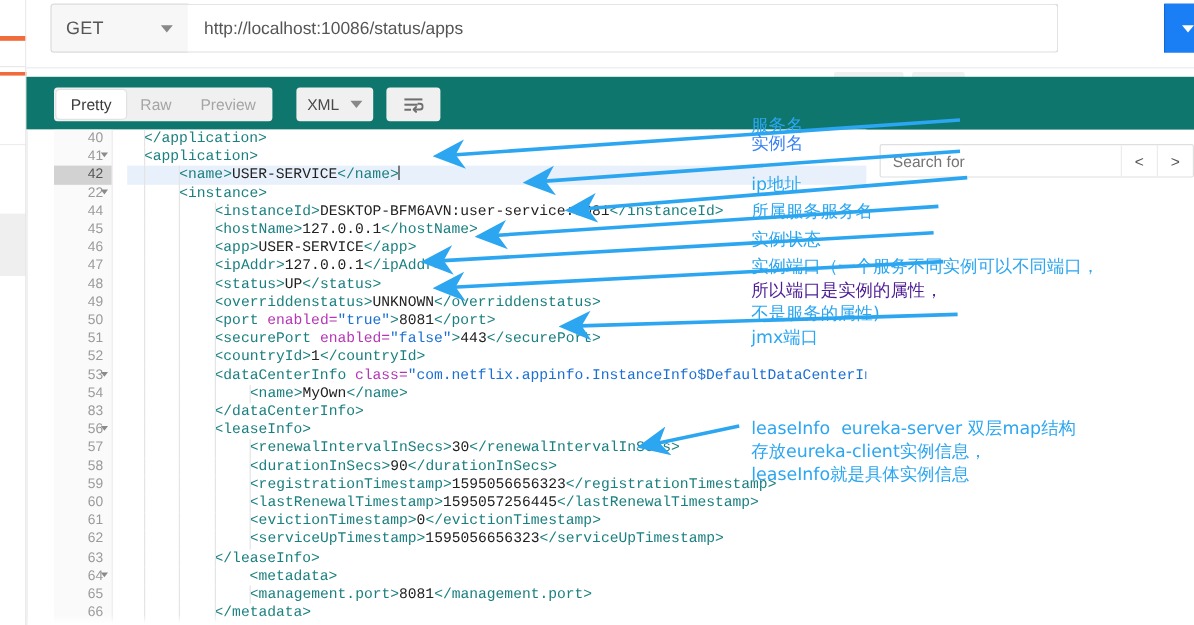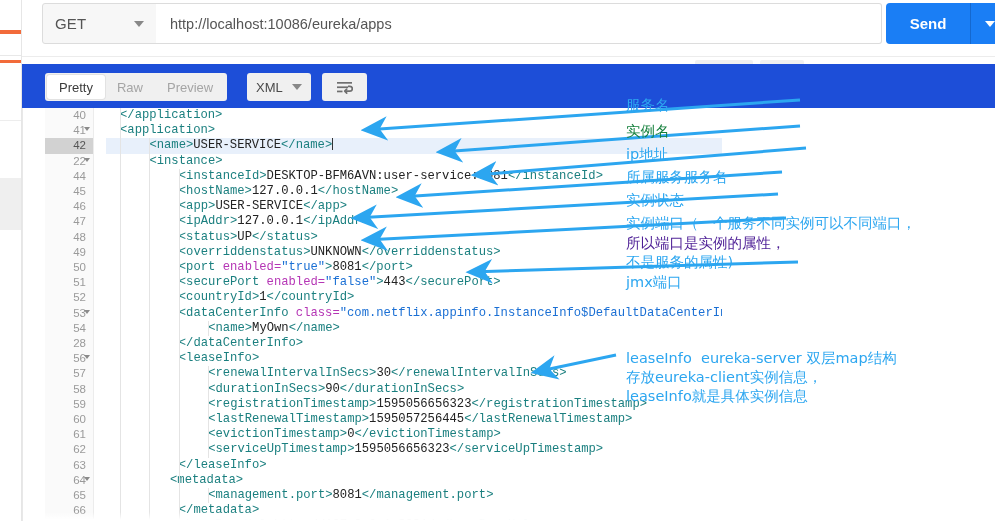--- a/index.html
+++ b/index.html
@@ -50,21 +50,21 @@
     border-left:1px solid #1468cf;
   }
   .caret-white { width:0;height:0;border-left:5px solid transparent;border-right:5px solid transparent;border-top:6px solid #fff; }
   .reqbar-sep { position:absolute; left:22px; top:56px; width:973px; height:1px; background:#ececec; }
 
   
   .ghost-a { position:absolute; left:695px; top:60px; width:58px; height:8px; background:#f0f0f0; border-radius:2px; }
   .ghost-b { position:absolute; left:760px; top:60px; width:44px; height:8px; background:#f0f0f0; border-radius:2px; }
 
   
-  .resp-toolbar { position:absolute; left:22px; top:64px; width:973px; height:44px; background:#1d4ed8; }
+  .resp-toolbar { position:absolute; left:22px; top:64px; width:973px; height:44px; background:#0f766e; }
   .seg-group {
     position:absolute; left:23px; top:9px; height:28px;
     background:#f0f0f0; border-radius:3px; display:flex; align-items:center; padding:0 2px;
   }
   .seg { height:24px; padding:0 12px; display:flex; align-items:center; font-size:13px; border-radius:3px; cursor:pointer; }
   .seg.active { background:#fff; color:#3b3b3b; box-shadow:0 0 0 1px #e2e2e2; }
   .seg.inactive { color:#a5a5a5; }
   .fmt-box {
     position:absolute; left:225px; top:9px; width:64px; height:28px;
     background:#f0f0f0; border-radius:3px; display:flex; align-items:center;
@@ -134,24 +134,21 @@
   <div class="rail-line2"></div>
   <div class="rail-blk"></div>
   <div class="rail-border"></div>
 
   <div class="reqbar">
     <div class="method-box">
       <span class="method-label">GET</span>
       <span class="caret-dark"></span>
     </div>
     <div class="url-box">
-      <span class="url-text">http://localhost:10086/eureka/apps</span>
-    </div>
-    <div class="send-btn">
-      <span>Send</span>
+      <span class="url-text">http://localhost:10086/status/apps</span>
     </div>
     <div class="send-split">
       <span class="caret-white"></span>
     </div>
 
   </div>
   <div class="reqbar-sep"></div>
   <div class="ghost-a"></div>
   <div class="ghost-b"></div>
 
@@ -169,50 +166,55 @@
       <svg width="17" height="15" viewBox="0 0 17 15">
         <rect x="1" y="2" width="15" height="1.7" fill="#6f6f6f"></rect>
         <rect x="1" y="6.4" width="11" height="1.7" fill="#6f6f6f"></rect>
         <path d="M12 6.4h1.9a2.4 2.4 0 0 1 0 4.8h-4.2" fill="none" stroke="#6f6f6f" stroke-width="1.7"></path>
         <path d="M10.7 9.2l-2 2 2 2" fill="none" stroke="#6f6f6f" stroke-width="1.7" stroke-linecap="round" stroke-linejoin="round"></path>
         <rect x="1" y="10.6" width="5.5" height="1.7" fill="#6f6f6f"></rect>
       </svg>
     </div>
   </div>
 
+  <div class="search-wrap">
+    <input class="search-input" type="text" placeholder="Search for" style="">
+    <div class="nav-btn">&lt;</div>
+    <div class="nav-btn">&gt;</div>
+  </div>
 
   <div class="code-panel">
     <div class="gutter"></div>
     <div class="gutter-edge"></div>
     <div class="code-rows" id="code-rows">
         <div class="crow" style="top: 0px; position: absolute;"><div class="ln">40</div><div class="ctext"><span class="ind-guide" style="left: 14px;"></span><span style="padding-left: 0px;"><span class="t-tag">&lt;/application&gt;</span></span></div></div>
         <div class="crow" style="top: 15.2px; position: absolute;"><div class="ln">41</div><div class="fold"></div><div class="ctext"><span class="ind-guide" style="left: 14px;"></span><span style="padding-left: 0px;"><span class="t-tag">&lt;application&gt;</span></span></div></div>
         <div class="crow hl-line" style="top: 30.4px; position: absolute;"><div class="ln">42</div><div class="ctext"><span class="ind-guide" style="left: 14px;"></span><span class="ind-guide" style="left: 43.4px;"></span><span style="padding-left: 29.4px;"><span class="t-tag">&lt;name&gt;</span><span class="t-txt">USER-SERVICE</span><span class="t-tag">&lt;/name&gt;</span><span class="caretbar"></span></span></div></div>
         <div class="crow" style="top: 45.6px; position: absolute;"><div class="ln">22</div><div class="fold"></div><div class="ctext"><span class="ind-guide" style="left: 14px;"></span><span class="ind-guide" style="left: 43.4px;"></span><span style="padding-left: 29.4px;"><span class="t-tag">&lt;instance&gt;</span></span></div></div>
         <div class="crow" style="top: 60.8px; position: absolute;"><div class="ln">44</div><div class="ctext"><span class="ind-guide" style="left: 14px;"></span><span class="ind-guide" style="left: 43.4px;"></span><span class="ind-guide" style="left: 72.8px;"></span><span style="padding-left: 58.8px;"><span class="t-tag">&lt;instanceId&gt;</span><span class="t-txt">DESKTOP-BFM6AVN:user-service:8081</span><span class="t-tag">&lt;/instanceId&gt;</span></span></div></div>
         <div class="crow" style="top: 76px; position: absolute;"><div class="ln">45</div><div class="ctext"><span class="ind-guide" style="left: 14px;"></span><span class="ind-guide" style="left: 43.4px;"></span><span class="ind-guide" style="left: 72.8px;"></span><span style="padding-left: 58.8px;"><span class="t-tag">&lt;hostName&gt;</span><span class="t-txt">127.0.0.1</span><span class="t-tag">&lt;/hostName&gt;</span></span></div></div>
         <div class="crow" style="top: 91.2px; position: absolute;"><div class="ln">46</div><div class="ctext"><span class="ind-guide" style="left: 14px;"></span><span class="ind-guide" style="left: 43.4px;"></span><span class="ind-guide" style="left: 72.8px;"></span><span style="padding-left: 58.8px;"><span class="t-tag">&lt;app&gt;</span><span class="t-txt">USER-SERVICE</span><span class="t-tag">&lt;/app&gt;</span></span></div></div>
         <div class="crow" style="top: 106.4px; position: absolute;"><div class="ln">47</div><div class="ctext"><span class="ind-guide" style="left: 14px;"></span><span class="ind-guide" style="left: 43.4px;"></span><span class="ind-guide" style="left: 72.8px;"></span><span style="padding-left: 58.8px;"><span class="t-tag">&lt;ipAddr&gt;</span><span class="t-txt">127.0.0.1</span><span class="t-tag">&lt;/ipAddr&gt;</span></span></div></div>
         <div class="crow" style="top: 121.6px; position: absolute;"><div class="ln">48</div><div class="ctext"><span class="ind-guide" style="left: 14px;"></span><span class="ind-guide" style="left: 43.4px;"></span><span class="ind-guide" style="left: 72.8px;"></span><span style="padding-left: 58.8px;"><span class="t-tag">&lt;status&gt;</span><span class="t-txt">UP</span><span class="t-tag">&lt;/status&gt;</span></span></div></div>
         <div class="crow" style="top: 136.8px; position: absolute;"><div class="ln">49</div><div class="ctext"><span class="ind-guide" style="left: 14px;"></span><span class="ind-guide" style="left: 43.4px;"></span><span class="ind-guide" style="left: 72.8px;"></span><span style="padding-left: 58.8px;"><span class="t-tag">&lt;overriddenstatus&gt;</span><span class="t-txt">UNKNOWN</span><span class="t-tag">&lt;/overriddenstatus&gt;</span></span></div></div>
         <div class="crow" style="top: 152px; position: absolute;"><div class="ln">50</div><div class="ctext"><span class="ind-guide" style="left: 14px;"></span><span class="ind-guide" style="left: 43.4px;"></span><span class="ind-guide" style="left: 72.8px;"></span><span style="padding-left: 58.8px;"><span class="t-tag">&lt;port </span><span class="t-attr">enabled=</span><span class="t-val">"true"</span><span class="t-tag">&gt;</span><span class="t-txt">8081</span><span class="t-tag">&lt;/port&gt;</span></span></div></div>
         <div class="crow" style="top: 167.2px; position: absolute;"><div class="ln">51</div><div class="ctext"><span class="ind-guide" style="left: 14px;"></span><span class="ind-guide" style="left: 43.4px;"></span><span class="ind-guide" style="left: 72.8px;"></span><span style="padding-left: 58.8px;"><span class="t-tag">&lt;securePort </span><span class="t-attr">enabled=</span><span class="t-val">"false"</span><span class="t-tag">&gt;</span><span class="t-txt">443</span><span class="t-tag">&lt;/securePort&gt;</span></span></div></div>
         <div class="crow" style="top: 182.4px; position: absolute;"><div class="ln">52</div><div class="ctext"><span class="ind-guide" style="left: 14px;"></span><span class="ind-guide" style="left: 43.4px;"></span><span class="ind-guide" style="left: 72.8px;"></span><span style="padding-left: 58.8px;"><span class="t-tag">&lt;countryId&gt;</span><span class="t-txt">1</span><span class="t-tag">&lt;/countryId&gt;</span></span></div></div>
         <div class="crow" style="top: 197.6px; position: absolute;"><div class="ln">53</div><div class="fold"></div><div class="ctext"><span class="ind-guide" style="left: 14px;"></span><span class="ind-guide" style="left: 43.4px;"></span><span class="ind-guide" style="left: 72.8px;"></span><span style="padding-left: 58.8px;"><span class="t-tag">&lt;dataCenterInfo </span><span class="t-attr">class=</span><span class="t-val">"com.netflix.appinfo.InstanceInfo$DefaultDataCenterInfo"</span></span></div></div>
         <div class="crow" style="top: 212.8px; position: absolute;"><div class="ln">54</div><div class="ctext"><span class="ind-guide" style="left: 14px;"></span><span class="ind-guide" style="left: 43.4px;"></span><span class="ind-guide" style="left: 72.8px;"></span><span class="ind-guide" style="left: 102.2px;"></span><span style="padding-left: 88.2px;"><span class="t-tag">&lt;name&gt;</span><span class="t-txt">MyOwn</span><span class="t-tag">&lt;/name&gt;</span></span></div></div>
-        <div class="crow" style="top: 228px; position: absolute;"><div class="ln">28</div><div class="ctext"><span class="ind-guide" style="left: 14px;"></span><span class="ind-guide" style="left: 43.4px;"></span><span class="ind-guide" style="left: 72.8px;"></span><span style="padding-left: 58.8px;"><span class="t-tag">&lt;/dataCenterInfo&gt;</span></span></div></div>
+        <div class="crow" style="top: 228px; position: absolute;"><div class="ln">83</div><div class="ctext"><span class="ind-guide" style="left: 14px;"></span><span class="ind-guide" style="left: 43.4px;"></span><span class="ind-guide" style="left: 72.8px;"></span><span style="padding-left: 58.8px;"><span class="t-tag">&lt;/dataCenterInfo&gt;</span></span></div></div>
         <div class="crow" style="top: 243.2px; position: absolute;"><div class="ln">56</div><div class="fold"></div><div class="ctext"><span class="ind-guide" style="left: 14px;"></span><span class="ind-guide" style="left: 43.4px;"></span><span class="ind-guide" style="left: 72.8px;"></span><span style="padding-left: 58.8px;"><span class="t-tag">&lt;leaseInfo&gt;</span></span></div></div>
         <div class="crow" style="top: 258.4px; position: absolute;"><div class="ln">57</div><div class="ctext"><span class="ind-guide" style="left: 14px;"></span><span class="ind-guide" style="left: 43.4px;"></span><span class="ind-guide" style="left: 72.8px;"></span><span class="ind-guide" style="left: 102.2px;"></span><span style="padding-left: 88.2px;"><span class="t-tag">&lt;renewalIntervalInSecs&gt;</span><span class="t-txt">30</span><span class="t-tag">&lt;/renewalIntervalInSecs&gt;</span></span></div></div>
         <div class="crow" style="top: 273.6px; position: absolute;"><div class="ln">58</div><div class="ctext"><span class="ind-guide" style="left: 14px;"></span><span class="ind-guide" style="left: 43.4px;"></span><span class="ind-guide" style="left: 72.8px;"></span><span class="ind-guide" style="left: 102.2px;"></span><span style="padding-left: 88.2px;"><span class="t-tag">&lt;durationInSecs&gt;</span><span class="t-txt">90</span><span class="t-tag">&lt;/durationInSecs&gt;</span></span></div></div>
         <div class="crow" style="top: 288.8px; position: absolute;"><div class="ln">59</div><div class="ctext"><span class="ind-guide" style="left: 14px;"></span><span class="ind-guide" style="left: 43.4px;"></span><span class="ind-guide" style="left: 72.8px;"></span><span class="ind-guide" style="left: 102.2px;"></span><span style="padding-left: 88.2px;"><span class="t-tag">&lt;registrationTimestamp&gt;</span><span class="t-txt">1595056656323</span><span class="t-tag">&lt;/registrationTimestamp&gt;</span></span></div></div>
         <div class="crow" style="top: 304px; position: absolute;"><div class="ln">60</div><div class="ctext"><span class="ind-guide" style="left: 14px;"></span><span class="ind-guide" style="left: 43.4px;"></span><span class="ind-guide" style="left: 72.8px;"></span><span class="ind-guide" style="left: 102.2px;"></span><span style="padding-left: 88.2px;"><span class="t-tag">&lt;lastRenewalTimestamp&gt;</span><span class="t-txt">1595057256445</span><span class="t-tag">&lt;/lastRenewalTimestamp&gt;</span></span></div></div>
         <div class="crow" style="top: 319.2px; position: absolute;"><div class="ln">61</div><div class="ctext"><span class="ind-guide" style="left: 14px;"></span><span class="ind-guide" style="left: 43.4px;"></span><span class="ind-guide" style="left: 72.8px;"></span><span class="ind-guide" style="left: 102.2px;"></span><span style="padding-left: 88.2px;"><span class="t-tag">&lt;evictionTimestamp&gt;</span><span class="t-txt">0</span><span class="t-tag">&lt;/evictionTimestamp&gt;</span></span></div></div>
         <div class="crow" style="top: 334.4px; position: absolute;"><div class="ln">62</div><div class="ctext"><span class="ind-guide" style="left: 14px;"></span><span class="ind-guide" style="left: 43.4px;"></span><span class="ind-guide" style="left: 72.8px;"></span><span class="ind-guide" style="left: 102.2px;"></span><span style="padding-left: 88.2px;"><span class="t-tag">&lt;serviceUpTimestamp&gt;</span><span class="t-txt">1595056656323</span><span class="t-tag">&lt;/serviceUpTimestamp&gt;</span></span></div></div>
         <div class="crow" style="top: 349.6px; position: absolute;"><div class="ln">63</div><div class="ctext"><span class="ind-guide" style="left: 14px;"></span><span class="ind-guide" style="left: 43.4px;"></span><span class="ind-guide" style="left: 72.8px;"></span><span style="padding-left: 58.8px;"><span class="t-tag">&lt;/leaseInfo&gt;</span></span></div></div>
-        <div class="crow" style="top: 364.8px; position: absolute;"><div class="ln">64</div><div class="fold"></div><div class="ctext"><span class="ind-guide" style="left: 14px;"></span><span class="ind-guide" style="left: 43.4px;"></span><span class="ind-guide" style="left: 72.8px;"></span><span style="padding-left: 50px; text-align: right;"><span class="t-tag">&lt;metadata&gt;</span></span></div></div>
+        <div class="crow" style="top: 364.8px; position: absolute;"><div class="ln">64</div><div class="fold"></div><div class="ctext"><span class="ind-guide" style="left: 14px;"></span><span class="ind-guide" style="left: 43.4px;"></span><span class="ind-guide" style="left: 72.8px;"></span><span style="padding-left: 88px; text-align: right;"><span class="t-tag">&lt;metadata&gt;</span></span></div></div>
         <div class="crow" style="top: 380px; position: absolute;"><div class="ln">65</div><div class="ctext"><span class="ind-guide" style="left: 14px;"></span><span class="ind-guide" style="left: 43.4px;"></span><span class="ind-guide" style="left: 72.8px;"></span><span class="ind-guide" style="left: 102.2px;"></span><span style="padding-left: 88.2px;"><span class="t-tag">&lt;management.port&gt;</span><span class="t-txt">8081</span><span class="t-tag">&lt;/management.port&gt;</span></span></div></div>
         <div class="crow" style="top: 395.2px; position: absolute;"><div class="ln">66</div><div class="ctext"><span class="ind-guide" style="left: 14px;"></span><span class="ind-guide" style="left: 43.4px;"></span><span class="ind-guide" style="left: 72.8px;"></span><span style="padding-left: 58.8px;"><span class="t-tag">&lt;/metadata&gt;</span></span></div></div>
         <div class="crow" style="top: 410.4px; position: absolute;"><div class="ln">67</div><div class="ctext"><span class="ind-guide" style="left: 14px;"></span><span class="ind-guide" style="left: 43.4px;"></span><span class="ind-guide" style="left: 72.8px;"></span><span style="padding-left: 58.8px;"><span class="t-tag">&lt;homePageUrl&gt;</span><span class="t-txt">http://127.0.0.1:8081/</span><span class="t-tag">&lt;/homePageUrl&gt;</span></span></div></div>
         <div class="crow" style="top: 425.6px; position: absolute;"></div>
         <div class="crow" style="top: 440.8px; position: absolute;"></div>
       </div>
   </div>
   <div class="code-panel-border"></div>
   <div class="clip-fade"></div>
 
@@ -229,21 +231,21 @@
           <line x1="806" y1="148" x2="475" y2="175" stroke="#2ca6f0" stroke-width="3" marker-end="url(#ah)"></line>
           <line x1="782" y1="172" x2="400" y2="197" stroke="#2ca6f0" stroke-width="3" marker-end="url(#ah)"></line>
           <line x1="778" y1="194" x2="355" y2="218" stroke="#2ca6f0" stroke-width="3" marker-end="url(#ah)"></line>
           <line x1="786" y1="218" x2="365" y2="240" stroke="#2ca6f0" stroke-width="3" marker-end="url(#ah)"></line>
           <line x1="798" y1="262" x2="470" y2="272" stroke="#2ca6f0" stroke-width="3" marker-end="url(#ah)"></line>
           <line x1="616" y1="355" x2="535" y2="372" stroke="#2ca6f0" stroke-width="3" marker-end="url(#ah)"></line>
         </g>
     </svg>
     <div id="anno-texts">
         <div class="anno-text" style="left: 626px; top: 95px; color: rgb(44, 166, 240);">服务名</div>
-        <div class="anno-text" style="left: 626px; top: 121px; color: #15803d;">实例名</div>
+        <div class="anno-text" style="left: 626px; top: 110px; color: #3b82f6;">实例名</div>
         <div class="anno-text" style="left: 626px; top: 144px; color: rgb(44, 166, 240);">ip地址</div>
         <div class="anno-text" style="left: 626px; top: 167px; color: rgb(44, 166, 240);">所属服务服务名</div>
         <div class="anno-text" style="left: 626px; top: 190px; color: rgb(44, 166, 240);">实例状态</div>
         <div class="anno-text" style="left: 626px; top: 213px; color: rgb(44, 166, 240);">实例端口（一个服务不同实例可以不同端口，</div>
         <div class="anno-text" style="left: 626px; top: 233px; color: #4c1d95;">所以端口是实例的属性，</div>
         <div class="anno-text" style="left: 626px; top: 252px; color: rgb(44, 166, 240);">不是服务的属性)</div>
         <div class="anno-text" style="left: 626px; top: 272px; color: rgb(44, 166, 240);">jmx端口</div>
         <div class="anno-text" style="left: 626px; top: 348px; color: rgb(44, 166, 240);">leaseInfo  eureka-server 双层map结构</div>
         <div class="anno-text" style="left: 626px; top: 367px; color: rgb(44, 166, 240);">存放eureka-client实例信息，</div>
         <div class="anno-text" style="left: 626px; top: 386px; color: rgb(44, 166, 240);">leaseInfo就是具体实例信息</div>

